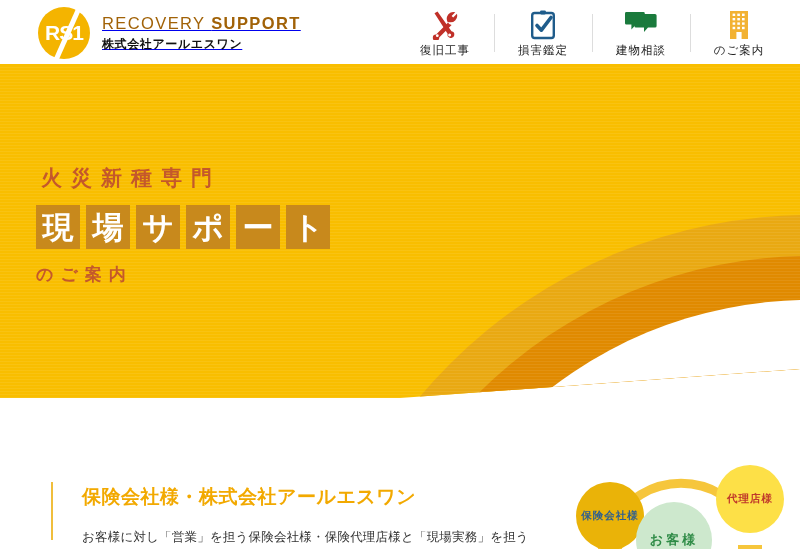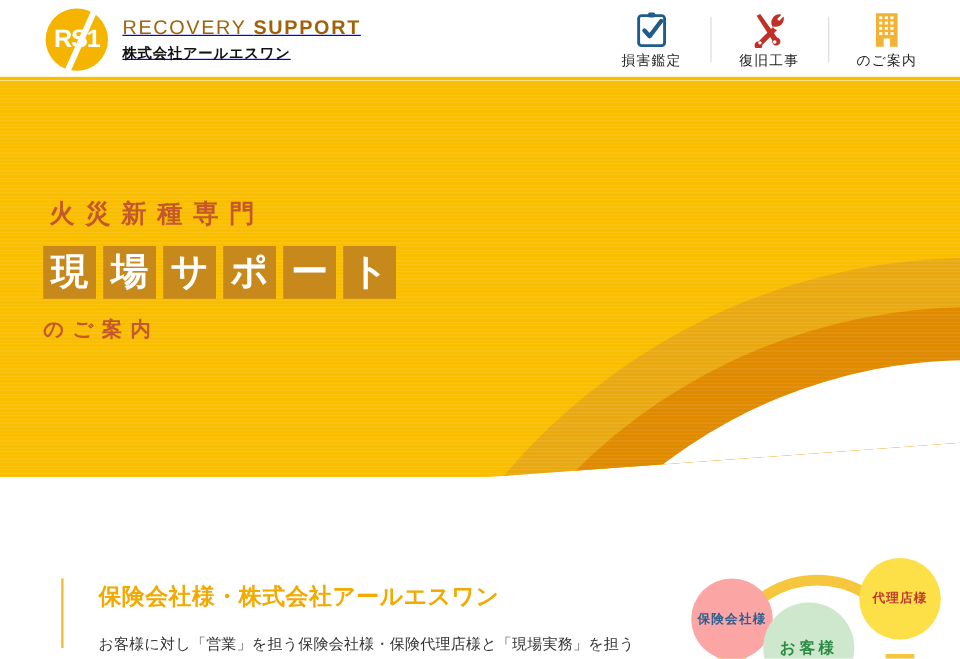--- a/index.html
+++ b/index.html
@@ -128,21 +128,21 @@
 
   
   #diagram{ position:absolute; left:560px; top:455px; width:240px; height:94px; z-index:33; }
   .bubble{
     position:absolute; border-radius:50%;
     display:flex; align-items:center; justify-content:center;
     font-weight:bold; letter-spacing:1px; text-align:center;
     font-family:"DejaVu Sans","Liberation Sans",sans-serif;
   }
   #bubble-insurer{
-    left:16px; top:27px; width:68px; height:68px; background:#fca5a5; color:#2F5F8F; font-size:10.5px;
+    left:16px; top:27px; width:68px; height:68px; background:#eab308; color:#2F5F8F; font-size:10.5px;
   }
   #bubble-agent{
     left:156px; top:10px; width:68px; height:68px; background:#fde047; color:#C0392B; font-size:10.5px;text-align:center;
   }
   #bubble-customer{
     left:76px; top:47px; width:76px; height:76px; background:#CDE8CD; color:#2E8B46; font-size:13px;
     letter-spacing:3px;
   }
   #diagram-arc{ position:absolute; left:0; top:0; width:240px; height:94px; }
   .foot{ position:absolute; width:24px; height:18px; background:#F6C63C; }
@@ -164,44 +164,57 @@
       <div id="logo-text">
         <div class="logo-en"><span>RECOVERY </span><span class="b">SUPPORT</span></div>
         <div class="logo-jp">株式会社アールエスワン</div>
       </div>
     </a>
 
     <nav id="nav">
 
       <a class="nav-item" href="#">
         <span class="nav-icon">
-          <svg width="26" height="30" viewBox="0 0 26 30" aria-hidden="true">
-            <rect x="10" y="0.5" width="6" height="4" rx="1.4" fill="#1F5C8B"></rect>
-            <rect x="2.2" y="3" width="21.6" height="25" rx="2.4" fill="none" stroke="#1F5C8B" stroke-width="2.4"></rect>
-            <path d="M7 15.5 L11.4 20.2 L21 7.5" fill="none" stroke="#1F5C8B" stroke-width="3.6" stroke-linecap="round" stroke-linejoin="round"></path>
-          </svg>
-        </span>
-        <span class="nav-label">損害鑑定</span>
-      </a>
-
-      <a class="nav-item" href="#">
-        <span class="nav-icon">
           <svg width="30" height="30" viewBox="0 0 30 30" aria-hidden="true">
             <g fill="#C03028">
               <path d="M4.5 3.2 L7.5 1.6 L21.5 21.2 A3.4 3.4 0 1 1 17.6 23.8 Z"></path>
               <circle cx="19.6" cy="25" r="1.5" fill="#fff"></circle>
               <path d="M25.3 2.2 L21.6 5.9 L23.2 7.5 L26.9 3.8 A6.6 6.6 0 0 1 18.6 12
                        L6.1 24.5 A3.2 3.2 0 1 0 9.2 27.6 L21.6 15.1 A6.6 6.6 0 0 1 25.3 2.2 Z"></path>
               <circle cx="7.3" cy="25.7" r="1.4" fill="#fff"></circle>
             </g>
           </svg>
         </span>
         <span class="nav-label">復旧工事</span>
       </a>
 
+      <a class="nav-item" href="#">
+        <span class="nav-icon">
+          <svg width="26" height="30" viewBox="0 0 26 30" aria-hidden="true">
+            <rect x="10" y="0.5" width="6" height="4" rx="1.4" fill="#1F5C8B"></rect>
+            <rect x="2.2" y="3" width="21.6" height="25" rx="2.4" fill="none" stroke="#1F5C8B" stroke-width="2.4"></rect>
+            <path d="M7 15.5 L11.4 20.2 L21 7.5" fill="none" stroke="#1F5C8B" stroke-width="3.6" stroke-linecap="round" stroke-linejoin="round"></path>
+          </svg>
+        </span>
+        <span class="nav-label">損害鑑定</span>
+      </a>
+
+      <a class="nav-item" href="#">
+        <span class="nav-icon">
+          <svg width="32" height="28" viewBox="0 0 32 28" aria-hidden="true">
+            <g fill="#1A7A3C">
+              <path d="M11 3 h19 a1.6 1.6 0 0 1 1.6 1.6 v10.4 a1.6 1.6 0 0 1 -1.6 1.6 h-7 l-4 4.4 v-4.4 h-8
+                       a1.6 1.6 0 0 1 -1.6 -1.6 v-10.4 a1.6 1.6 0 0 1 1.6 -1.6 z"></path>
+              <path d="M1.4 1 h17 a1.4 1.4 0 0 1 1.4 1.4 v9.8 a1.4 1.4 0 0 1 -1.4 1.4 h-7.4
+                       l-4.6 5 v-5 h-5 a1.4 1.4 0 0 1 -1.4 -1.4 v-9.8 a1.4 1.4 0 0 1 1.4 -1.4 z"></path>
+            </g>
+          </svg>
+        </span>
+        <span class="nav-label">建物相談</span>
+      </a>
 
       <a class="nav-item" href="#">
         <span class="nav-icon">
           <svg width="26" height="30" viewBox="0 0 26 30" aria-hidden="true">
             <path d="M4 1 h18 v28 h-6.4 v-7 h-5.2 v7 h-6.4 z" fill="#F2B233"></path>
             <g fill="#ffffff">
               <rect x="6.6" y="3.6" width="2.6" height="2.4"></rect>
                 <rect x="11.3" y="3.6" width="2.6" height="2.4"></rect>
               <rect x="16" y="3.6" width="2.6" height="2.4"></rect>
               <rect x="6.6" y="8" width="2.6" height="2.4"></rect>

